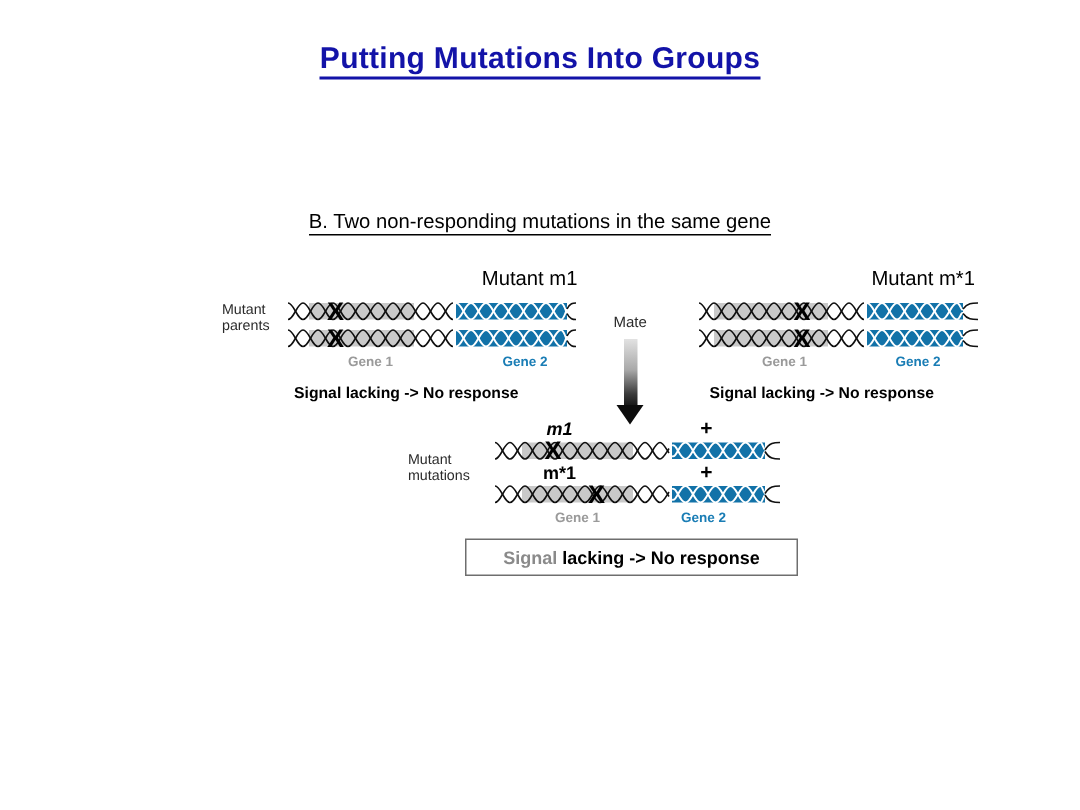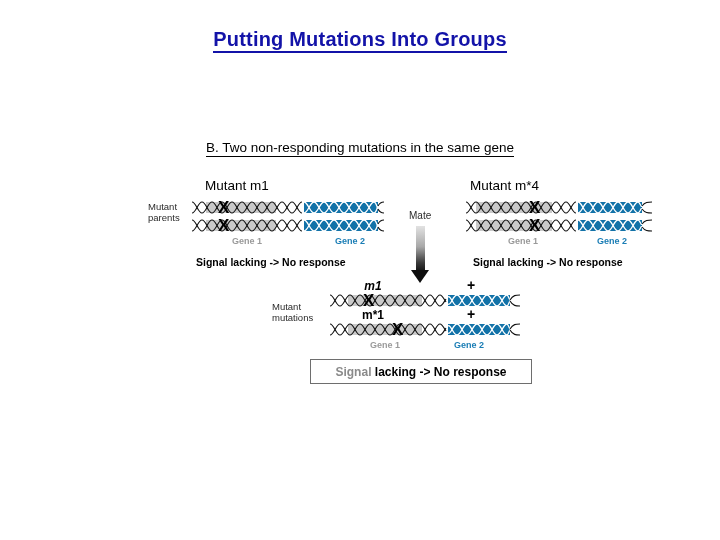--- a/index.html
+++ b/index.html
@@ -50,21 +50,21 @@
   }
 
   
   .abs { position: absolute; }
 
   
   .parent-heading {
     font-size: 13.5px;
     font-weight: normal;
     color: #000000;
-    text-align: left;
+    text-align: right;
     white-space: nowrap;
   }
 
   
   .side-label {
     font-size: 9.5px;
     line-height: 11px;
     color: #2b2b2b;
     text-align: left;
     white-space: nowrap;
@@ -227,21 +227,21 @@
 
 <div class="abs gene-caption gene1-caption" style="left:202px; top:236px; width:90px;">Gene 1</div>
 <div class="abs gene-caption gene2-caption" style="left:305px; top:236px; width:90px;">Gene 2</div>
 
 <div class="abs result-text" style="left:196px; top:256px;">Signal lacking -&gt; No response</div>
 
 <div class="abs" id="mate-label" style="left:409px; top:210px;">Mate</div>
 <div id="mate-arrow-shaft" style="left:416px; top:226px; height:46px;"></div>
 <div id="mate-arrow-head" style="left:411px; top:270px;"></div>
 
-<div class="abs parent-heading" style="left:470px; top:178px; width:180px;">Mutant m*4</div>
+<div class="abs parent-heading" style="left:470px; top:178px; width:180px;">Mutant m*1</div>
 
 <div class="dna" style="left:466px; top:200px; width:186px;">
   <div class="band g1" style="left:10px; width:76px;"></div>
   <div class="band g2" style="left:112px; width:64px;"></div>
   <svg class="helix" viewBox="0 0 186 15" preserveAspectRatio="none">
     <g fill="none" stroke="#111" stroke-width="1.1">
       <path d="M0,2 C4,2 6,13 10,13 C14,13 16,2 20,2 C24,2 26,13 30,13 C34,13 36,2 40,2 C44,2 46,13 50,13 C54,13 56,2 60,2 C64,2 66,13 70,13 C74,13 76,2 80,2 C84,2 86,13 90,13 C94,13 96,2 100,2 C104,2 106,13 110,13"></path>
       <path d="M0,13 C4,13 6,2 10,2 C14,2 16,13 20,13 C24,13 26,2 30,2 C34,2 36,13 40,13 C44,13 46,2 50,2 C54,2 56,13 60,13 C64,13 66,2 70,2 C74,2 76,13 80,13 C84,13 86,2 90,2 C94,2 96,13 100,13 C104,13 106,2 110,2"></path>
     </g>
     <g fill="none" stroke="#ffffff" stroke-width="1.3">

